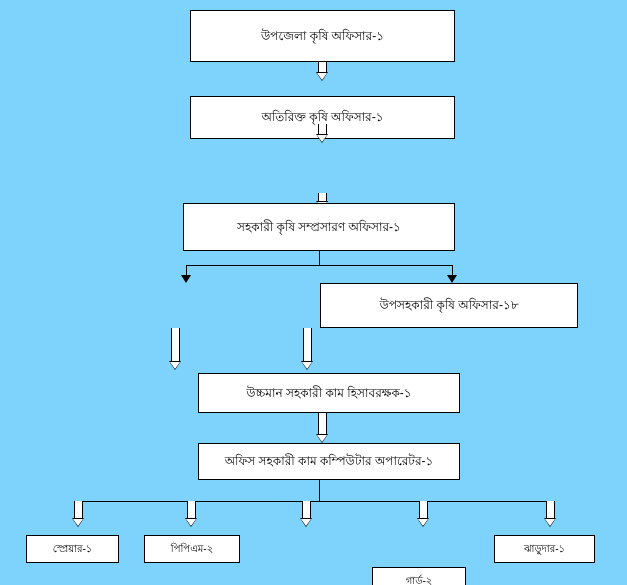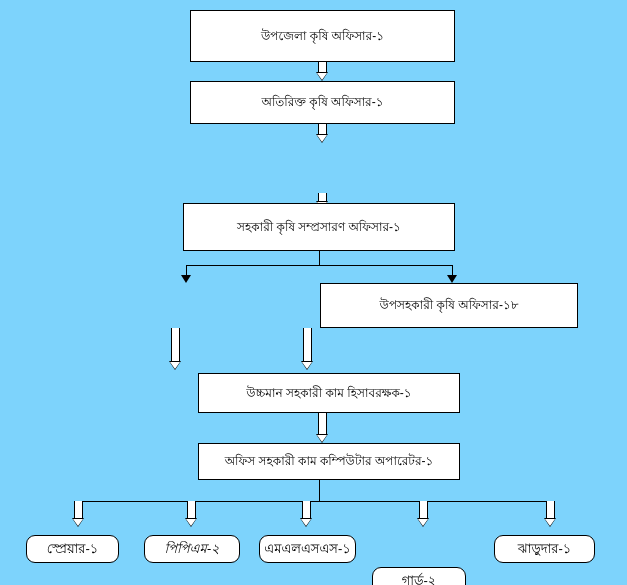--- a/index.html
+++ b/index.html
@@ -25,22 +25,21 @@
     display: flex;
     align-items: center;
     justify-content: center;
     text-align: center;
     color: #000000;
     font-size: 12px;
     line-height: 1.2;
     padding: 2px 4px;
   }
   .node.small {
-    font-size: 13px;
-    border-radius: 9px;
+    font-size: 10px;
   }
   
   .arrow {
     position: absolute;
     width: 13px;
   }
   .arrow .shaft {
     position: absolute;
     left: 2px;
     top: 0;
@@ -92,21 +91,21 @@
 <div id="chart">
 
   <div class="node" style="left:190px; top:10px; width:265px; height:52px;">উপজেলা কৃষি অফিসার-১</div>
 
   <div class="arrow" style="left:316px; top:62px; height:19px;">
     <div class="shaft" style="height:10px;"></div>
     <div class="head head-outer" style="top:10px;"></div>
     <div class="head head-inner" style="top:10.8px;"></div>
   </div>
 
-  <div class="node" style="left:190px; top:81px; width:265px; height:43px;">অতিরিক্ত কৃষি অফিসার-১</div>
+  <div class="node" style="left:190px; top:96px; width:265px; height:43px;">অতিরিক্ত কৃষি অফিসার-১</div>
 
   <div class="arrow" style="left:316px; top:124px; height:19px;">
     <div class="shaft" style="height:10px;"></div>
     <div class="head head-outer" style="top:10px;"></div>
     <div class="head head-inner" style="top:10.8px;"></div>
   </div>
 
 
   <div class="arrow" style="left:316px; top:193px; height:17px;">
     <div class="shaft" style="height:8px;"></div>
@@ -169,18 +168,17 @@
     <div class="head head-outer" style="top:17px;"></div>
     <div class="head head-inner" style="top:17.8px;"></div>
   </div>
   <div class="arrow" style="left:544px; top:501px; height:26px;">
     <div class="shaft" style="height:17px;"></div>
     <div class="head head-outer" style="top:17px;"></div>
     <div class="head head-inner" style="top:17.8px;"></div>
   </div>
 
   <div class="node small" style="left:26px; top:535px; width:93px; height:28px;">স্প্রেয়ার-১</div>
-  <div class="node small" style="left:144px; top:535px; width:96px; height:28px;font-style:italic;">পিপিএম-২</div>
-  <div class="node small" style="left:259px; top:535px; width:97px; height:28px;">এমএলএসএস-১</div>
+  <div class="node small" style="left:144px; top:535px; width:96px; height:28px;">পিপিএম-২</div>
   <div class="node small" style="left:372px; top:567px; width:94px; height:28px;">গার্ড-২</div>
   <div class="node small" style="left:494px; top:535px; width:101px; height:28px;">ঝাড়ুদার-১</div>
 
 </div>
 
 </body></html>

